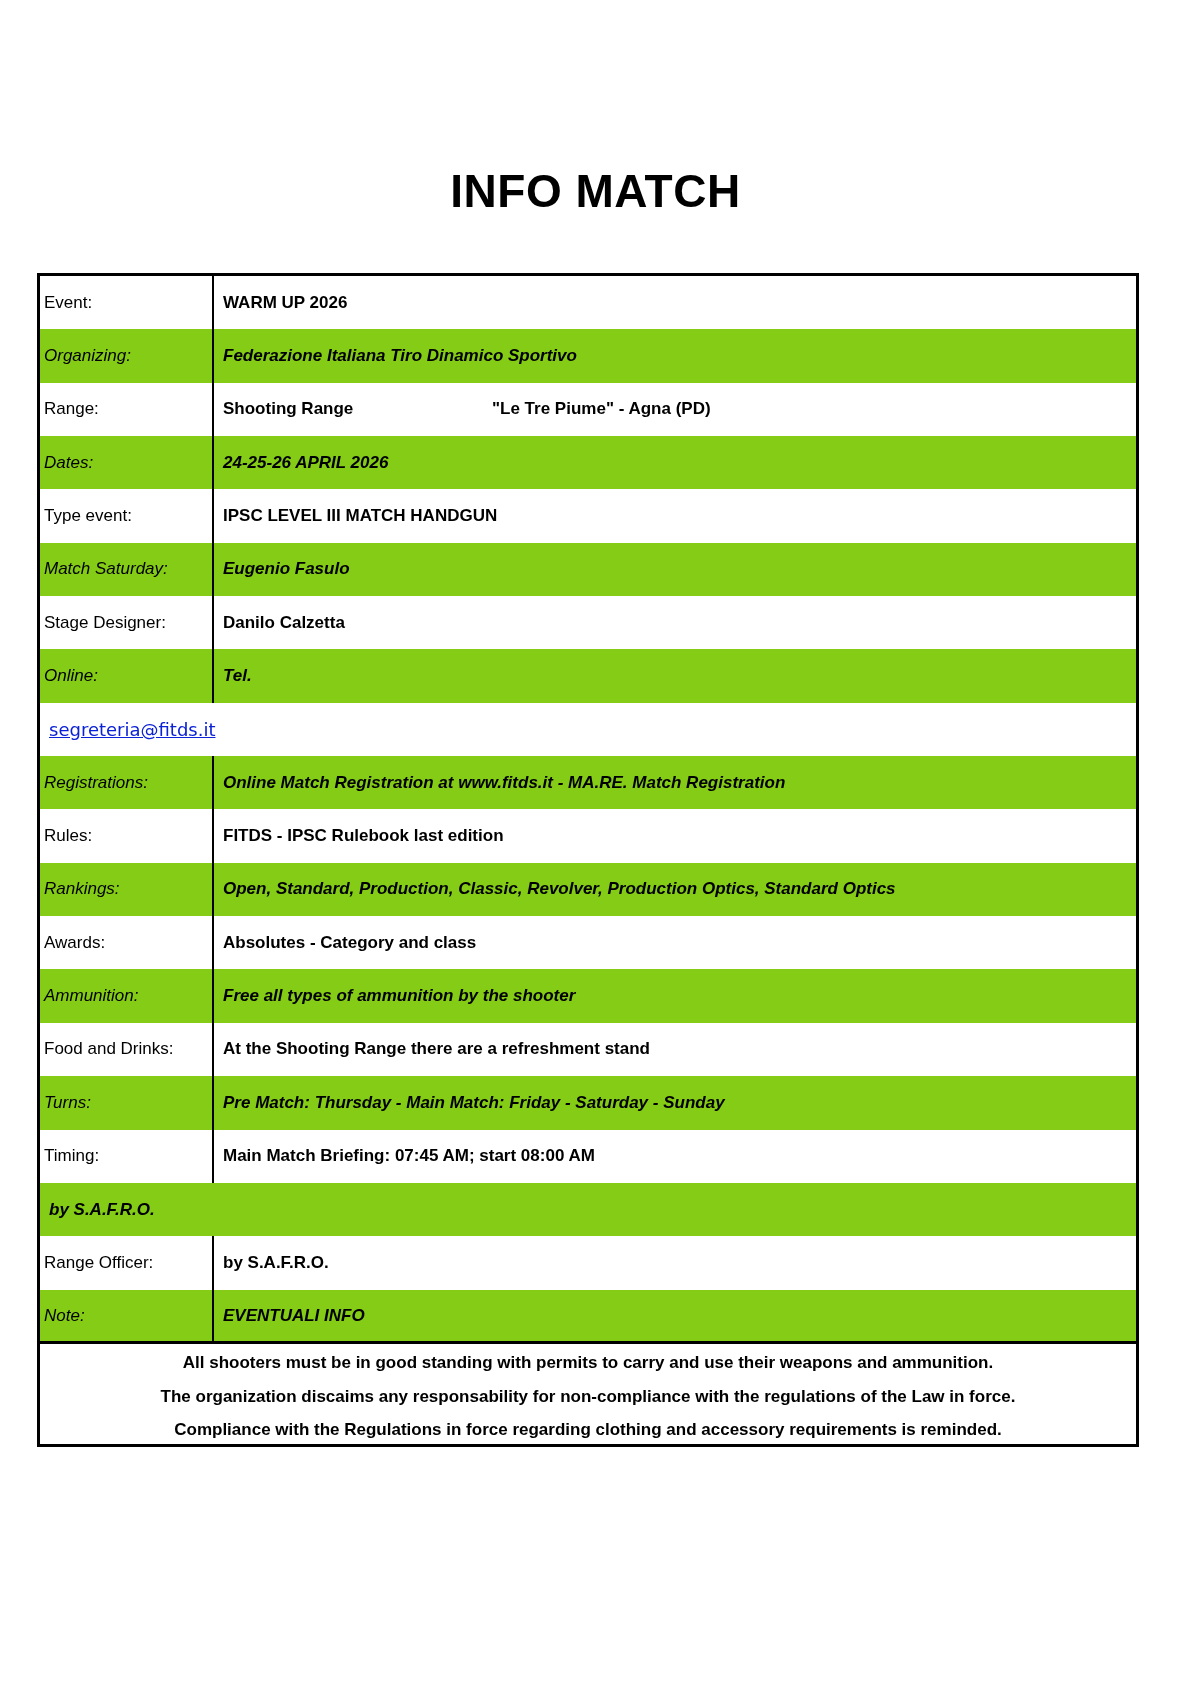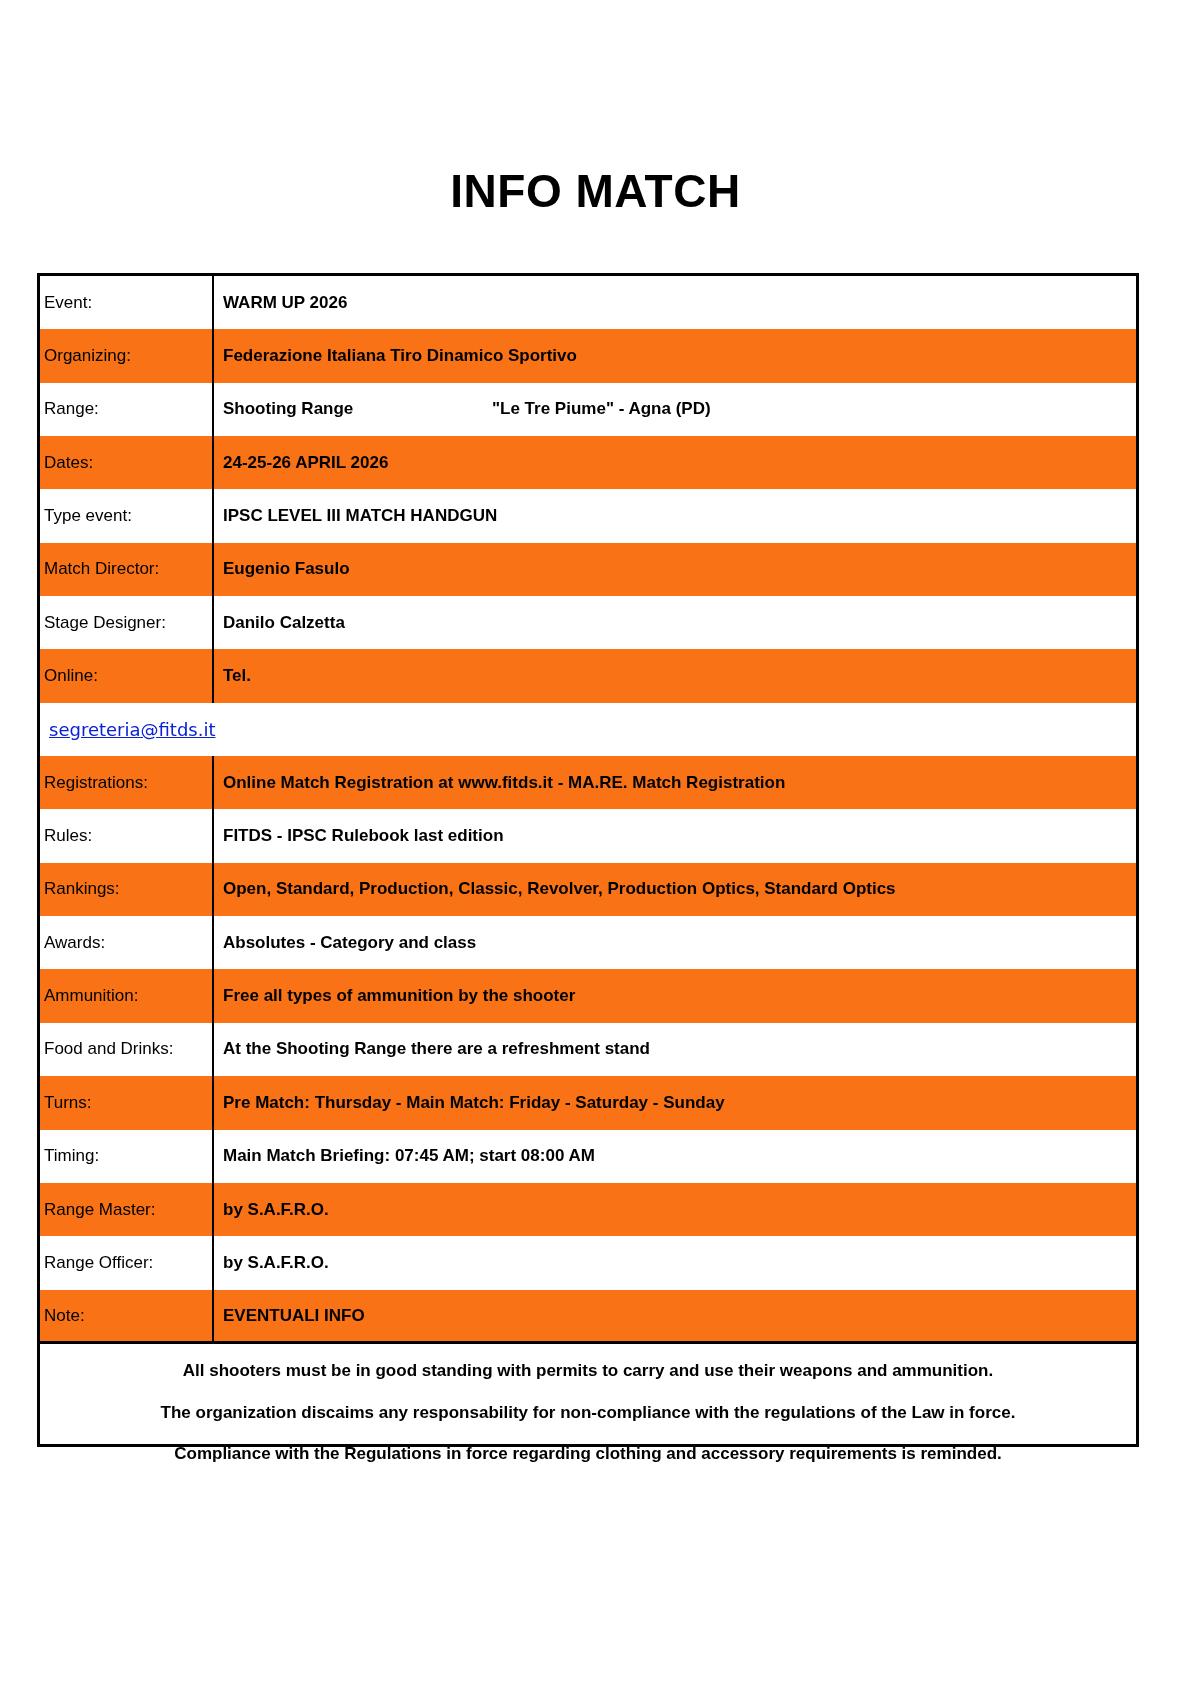--- a/index.html
+++ b/index.html
@@ -3,32 +3,32 @@
   <meta charset="utf-8">
   <style>
     html, body { margin: 0; padding: 0; background: #ffffff; }
     body { width: 1191px; height: 1684px; position: relative; overflow: hidden;
            font-family: "Liberation Sans", sans-serif; color: #000; }
     .title { position: absolute; left: 0; width: 1191px; top: 163px; text-align: center;
              font-size: 46px; font-weight: bold; letter-spacing: 0.5px; line-height: 56px; }
     .info-table { position: absolute; left: 37px; top: 273px; width: 1096px;
                   border: 3px solid #000; border-bottom: none; box-sizing: content-box; }
     .row { position: relative; height: 53.35px; display: flex; align-items: flex-end; }
-    .row.alt { background: #f97316; }
+    .row.alt { background: #84cc16; font-style: italic; }
     .row .label { width: 174px; padding-left: 4px; font-size: 17px; box-sizing: border-box;
                   height: 100%; display: flex; align-items: center; border-right: 2px solid #000; }
     .row .value { padding-left: 9px; font-size: 17px; font-weight: bold; height: 100%;
                   display: flex; align-items: center; position: relative; flex: 1; }
     .value a { color: #1a0dab; color: #0b21d6; font-weight: normal; text-decoration: underline;
                font-family: "DejaVu Sans", sans-serif; font-size: 18px; }
     .range-b { position: absolute; left: 278px; }
     .footer { position: absolute; left: 37px; top: 1341px; width: 1096px; height: 100px;
               border: 3px solid #000; border-top-width: 3px; text-align: center;
               font-size: 17px; font-weight: bold; }
-    .footer p { margin: 8px; height: 33.5px; line-height: 37px; }
+    .footer p { margin: 0; height: 33.5px; line-height: 37px; }
   </style>
 </head>
 <body>
 
 <h1 class="title" style="margin:0">INFO MATCH</h1>
 
 <div class="info-table">
   <div class="row">
     <div class="label">Event:</div>
     <div class="value">WARM UP 2026</div>
@@ -46,21 +46,21 @@
   </div>
   <div class="row alt">
     <div class="label">Dates:</div>
     <div class="value">24-25-26 APRIL 2026</div>
   </div>
   <div class="row">
     <div class="label">Type event:</div>
     <div class="value">IPSC LEVEL III MATCH HANDGUN</div>
   </div>
   <div class="row alt">
-    <div class="label">Match Director:</div>
+    <div class="label">Match Saturday:</div>
     <div class="value">Eugenio Fasulo</div>
   </div>
   <div class="row">
     <div class="label">Stage Designer:</div>
     <div class="value">Danilo Calzetta</div>
   </div>
   <div class="row alt">
     <div class="label">Online:</div>
     <div class="value">Tel.</div>
   </div>
@@ -95,21 +95,20 @@
   </div>
   <div class="row alt">
     <div class="label">Turns:</div>
     <div class="value">Pre Match: Thursday - Main Match: Friday - Saturday - Sunday</div>
   </div>
   <div class="row">
     <div class="label">Timing:</div>
     <div class="value">Main Match Briefing: 07:45 AM; start 08:00 AM</div>
   </div>
   <div class="row alt">
-    <div class="label">Range Master:</div>
     <div class="value">by S.A.F.R.O.</div>
   </div>
   <div class="row">
     <div class="label">Range Officer:</div>
     <div class="value">by S.A.F.R.O.</div>
   </div>
   <div class="row alt">
     <div class="label">Note:</div>
     <div class="value">EVENTUALI INFO</div>
   </div>

